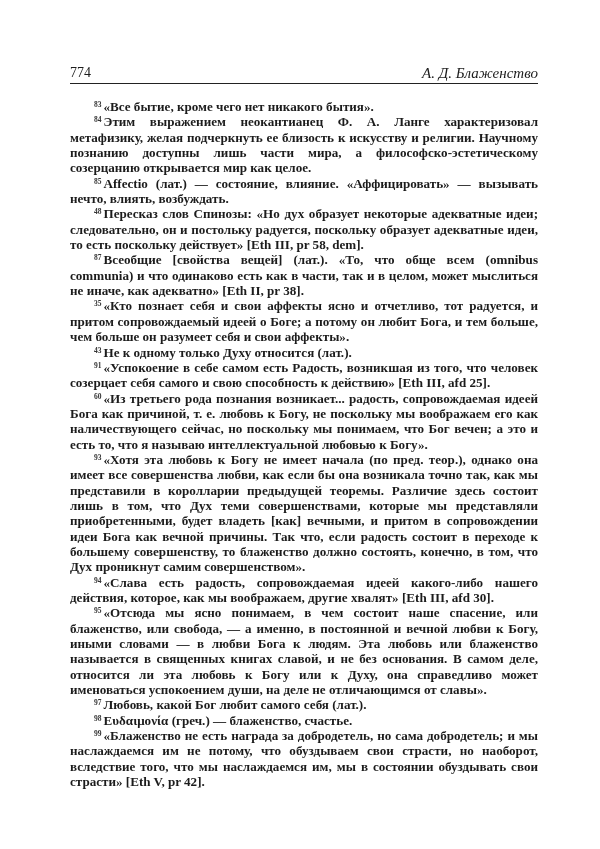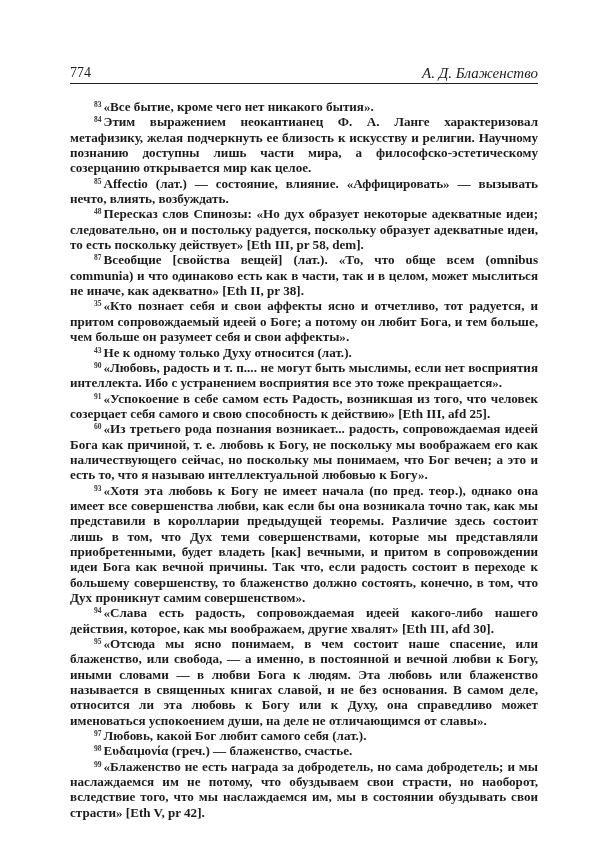--- a/index.html
+++ b/index.html
@@ -25,21 +25,20 @@
   </div>
 
   <div class="notes">
     <p class="note"><span class="fn">83</span><span>«Все бытие, кроме чего нет никакого бытия».</span></p>
     <p class="note"><span class="fn">84</span><span>Этим выражением неокантианец Ф. А. Ланге характеризовал метафизику, желая подчеркнуть ее близость к искусству и религии. Научному познанию доступны лишь части мира, а философско-эстетическому созерцанию открывается мир как целое.</span></p>
     <p class="note"><span class="fn">85</span><span>Affectio (лат.) — состояние, влияние. «Аффицировать» — вызывать нечто, влиять, возбуждать.</span></p>
     <p class="note"><span class="fn">48</span><span>Пересказ слов Спинозы: «Но дух образует некоторые адекватные идеи; следовательно, он и постольку радуется, поскольку образует адекватные идеи, то есть поскольку действует» [Eth III, pr 58, dem].</span></p>
     <p class="note"><span class="fn">87</span><span>Всеобщие [свойства вещей] (лат.). «То, что обще всем (omnibus communia) и что одинаково есть как в части, так и в целом, может мыслиться не иначе, как адекватно» [Eth II, pr 38].</span></p>
     <p class="note"><span class="fn">35</span><span>«Кто познает себя и свои аффекты ясно и отчетливо, тот радуется, и притом сопровождаемый идеей о Боге; а потому он любит Бога, и тем больше, чем больше он разумеет себя и свои аффекты».</span></p>
     <p class="note"><span class="fn">43</span><span>Не к одному только Духу относится (лат.).</span></p>
-    <p class="note"><span class="fn">90</span><span>«Любовь, радость и т. п.... не могут быть мыслимы, если нет восприятия интеллекта. Ибо с устранением восприятия все это тоже прекращается».</span></p>
     <p class="note"><span class="fn">91</span><span>«Успокоение в себе самом есть Радость, возникшая из того, что человек созерцает себя самого и свою способность к действию» [Eth III, afd 25].</span></p>
     <p class="note"><span class="fn">60</span><span>«Из третьего рода познания возникает... радость, сопровождаемая идеей Бога как причиной, т. е. любовь к Богу, не поскольку мы воображаем его как наличествующего сейчас, но поскольку мы понимаем, что Бог вечен; а это и есть то, что я называю интеллектуальной любовью к Богу».</span></p>
     <p class="note"><span class="fn">93</span><span>«Хотя эта любовь к Богу не имеет начала (по пред. теор.), однако она имеет все совершенства любви, как если бы она возникала точно так, как мы представили в королларии предыдущей теоремы. Различие здесь состоит лишь в том, что Дух теми совершенствами, которые мы представляли приобретенными, будет владеть [как] вечными, и притом в сопровождении идеи Бога как вечной причины. Так что, если радость состоит в переходе к большему совершенству, то блаженство должно состоять, конечно, в том, что Дух проникнут самим совершенством».</span></p>
     <p class="note"><span class="fn">94</span><span>«Слава есть радость, сопровождаемая идеей какого-либо нашего действия, которое, как мы воображаем, другие хвалят» [Eth III, afd 30].</span></p>
     <p class="note"><span class="fn">95</span><span>«Отсюда мы ясно понимаем, в чем состоит наше спасение, или блаженство, или свобода, — а именно, в постоянной и вечной любви к Богу, иными словами — в любви Бога к людям. Эта любовь или блаженство называется в священных книгах славой, и не без основания. В самом деле, относится ли эта любовь к Богу или к Духу, она справедливо может именоваться успокоением души, на деле не отличающимся от славы».</span></p>
     <p class="note"><span class="fn">97</span><span>Любовь, какой Бог любит самого себя (лат.).</span></p>
     <p class="note"><span class="fn">98</span><span>Ευδαιμονία (греч.) — блаженство, счастье.</span></p>
     <p class="note"><span class="fn">99</span><span>«Блаженство не есть награда за добродетель, но сама добродетель; и мы наслаждаемся им не потому, что обуздываем свои страсти, но наоборот, вследствие того, что мы наслаждаемся им, мы в состоянии обуздывать свои страсти» [Eth V, pr 42].</span></p>
   </div>
 </div>

